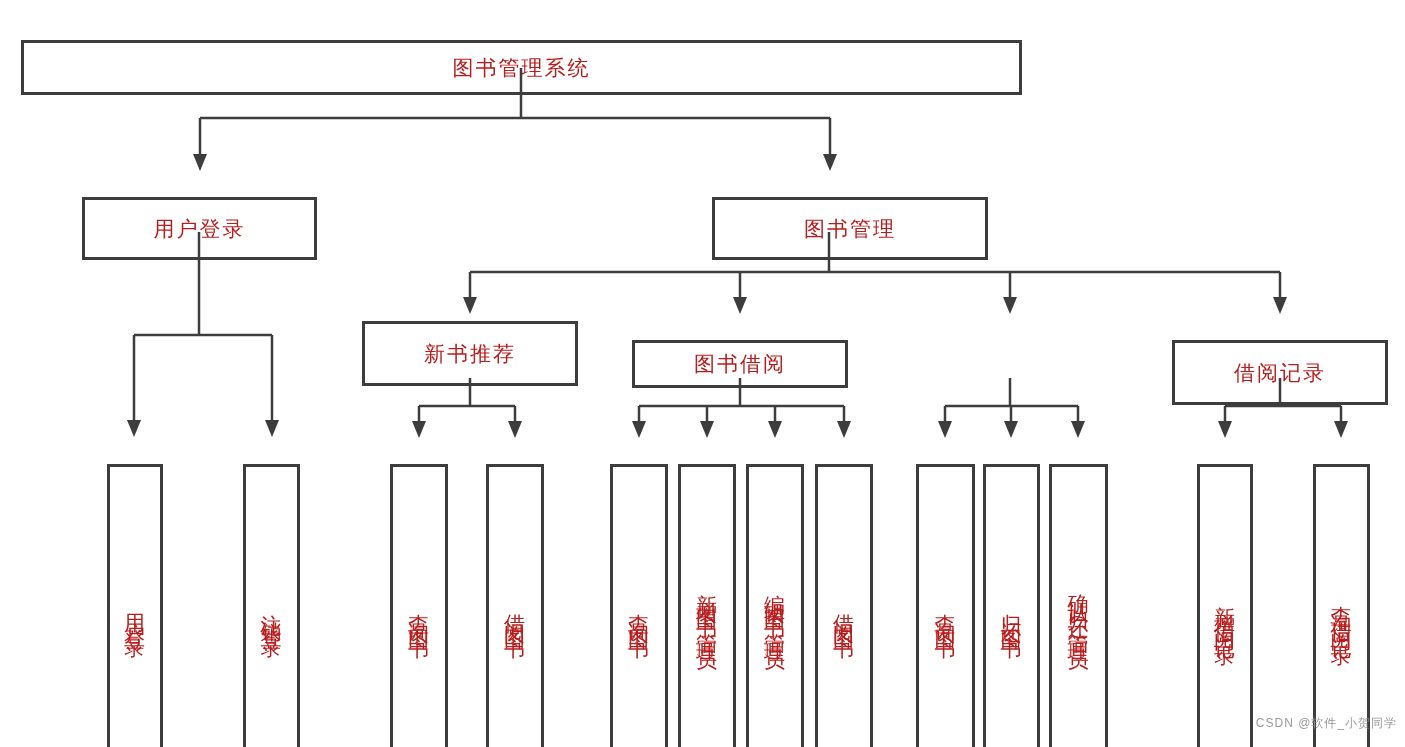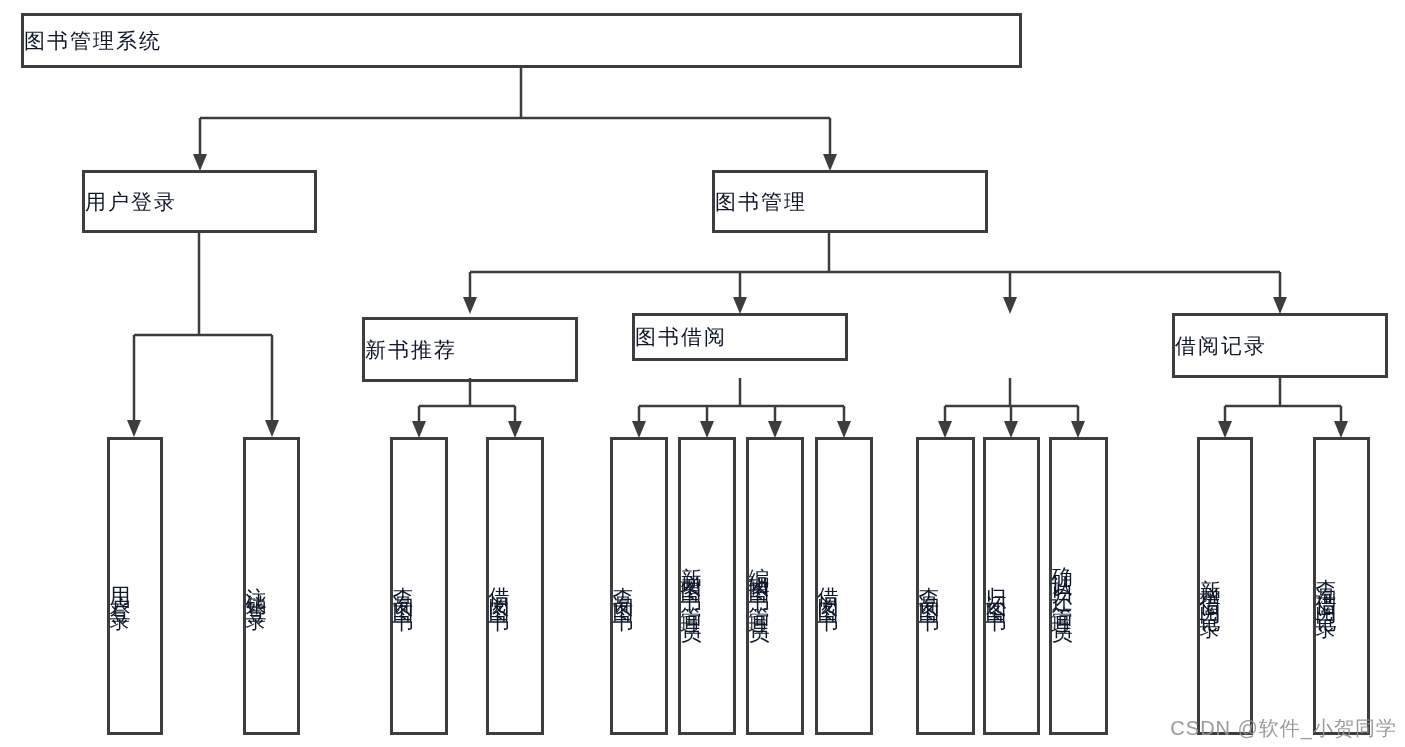--- a/index.html
+++ b/index.html
@@ -17,41 +17,42 @@
     z-index: 2;
     pointer-events: none;
   }
   .box {
     position: absolute;
     box-sizing: border-box;
     border: 3px solid #3d3d3d;
     background: #ffffff;
     display: flex;
     align-items: center;
-    justify-content: flex-start;
-    color: #0f172a;
+    justify-content: center;
+    color: #b91c1c;
     z-index: 1;
+    margin-top: 27px;
   }
   .hlabel span {
     font-size: 21px;
     letter-spacing: 2px;
     white-space: nowrap;
   }
   .vbox span {
     writing-mode: vertical-rl;
     text-orientation: mixed;
     font-size: 21px;
     letter-spacing: 8px;
     line-height: 1;
   }
   .watermark {
     position: absolute;
     top: 715px;
     right: 8px;
-    font-size: 20px;
+    font-size: 12px;
     letter-spacing: 1px;
     color: rgba(145,145,145,0.92);
     z-index: 5;
     white-space: nowrap;
   }
 </style>
 </head>
 <body>
 
 <div class="canvas">
@@ -94,21 +95,21 @@
     <span>图书管理系统</span>
   </div>
 
   <div class="box hlabel" style="left:82px; top:170px; width:235px; height:63px">
     <span>用户登录</span>
   </div>
   <div class="box hlabel" style="left:712px; top:170px; width:276px; height:63px">
     <span>图书管理</span>
   </div>
 
-  <div class="box hlabel" style="left:362px; top:317px; width:216px; height:65px">
+  <div class="box hlabel" style="left:362px; top:294px; width:216px; height:65px">
     <span>新书推荐</span>
   </div>
   <div class="box hlabel" style="left:632px; top:313px; width:216px; height:48px">
     <span>图书借阅</span>
   </div>
   <div class="box hlabel" style="left:1172px; top:313px; width:216px; height:65px">
     <span>借阅记录</span>
   </div>
 
   <div class="box vbox" style="left:107px; top:437px; width:56px; height:298px">

